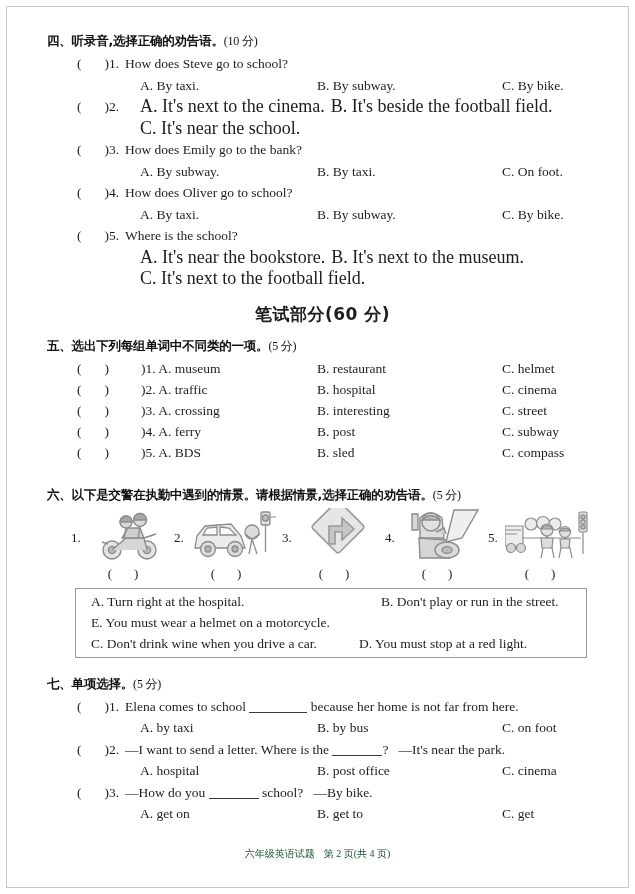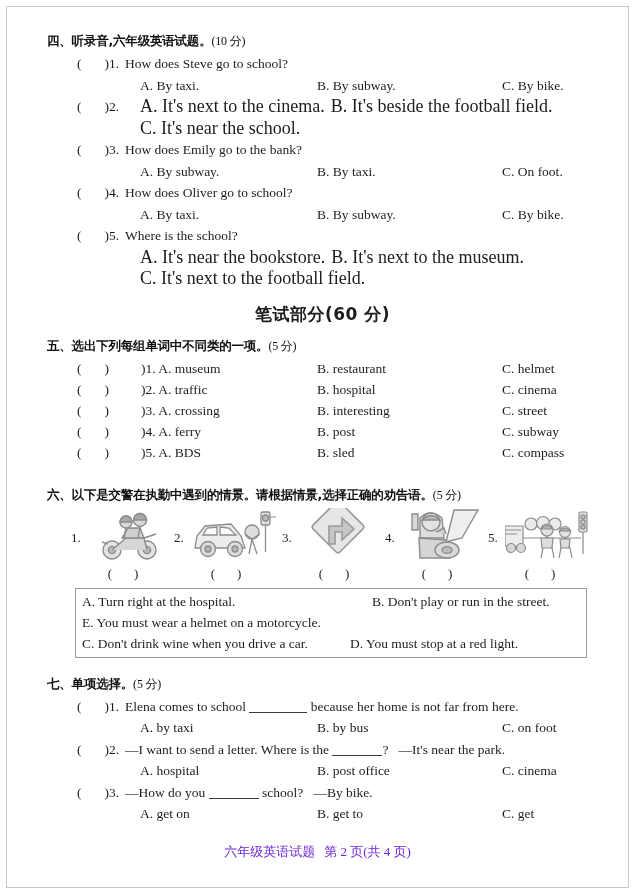--- a/index.html
+++ b/index.html
@@ -147,21 +147,21 @@
   .p3 { left: 235px; }
   .p4 { left: 338px; }
   .p5 { left: 441px; }
 
   
   .optbox {
     margin-left: 28px;
     margin-top: 4px;
     width: 512px;
     border: 1px solid #9a9a9a;
-    padding: 2px 0 3px 6px;
+    padding: 2px 0 3px 15px;
   }
   .optbox .line {
     font-size: 13.5px;
     line-height: 21px;
     white-space: nowrap;
     position: relative;
     height: 21px;
   }
   .optbox .colL { position: absolute; left: 0; }
   .optbox .colR { position: absolute; left: 268px; }
@@ -175,37 +175,37 @@
   }
   .bl-lg { width: 58px; }
   .bl-md { width: 50px; }
 
   
   .footer {
     position: absolute;
     left: 0; right: 0;
     bottom: 26px;
     text-align: center;
-    font-size: 13px;
-    color: #6d28d9;
+    font-size: 10px;
+    color: #14532d;
     font-family: "Liberation Serif", serif;
   }
   .footer .sp { display: inline-block; width: 9px; }
   .mt8 { margin-top: 24px; }
   .mt10 { margin-top: 18px; }
   svg { display: block; }
 </style>
 </head>
 <body>
 
 <div class="page">
  <div class="inner">
 
   <div class="sec-head">
-    <span>四、听录音,六年级英语试题。</span><span class="pts">(10 分)</span>
+    <span>四、听录音,选择正确的劝告语。</span><span class="pts">(10 分)</span>
   </div>
 
   <div class="q">
     <span class="brk"><span class="lp">(</span><span>)1.</span></span>
     <span class="qtext">How does Steve go to school?</span>
   </div>
   <div class="opts">
     <span class="o oA">A. By taxi.</span>
     <span class="o oB">B. By subway.</span>
     <span class="o oC">C. By bike.</span>

